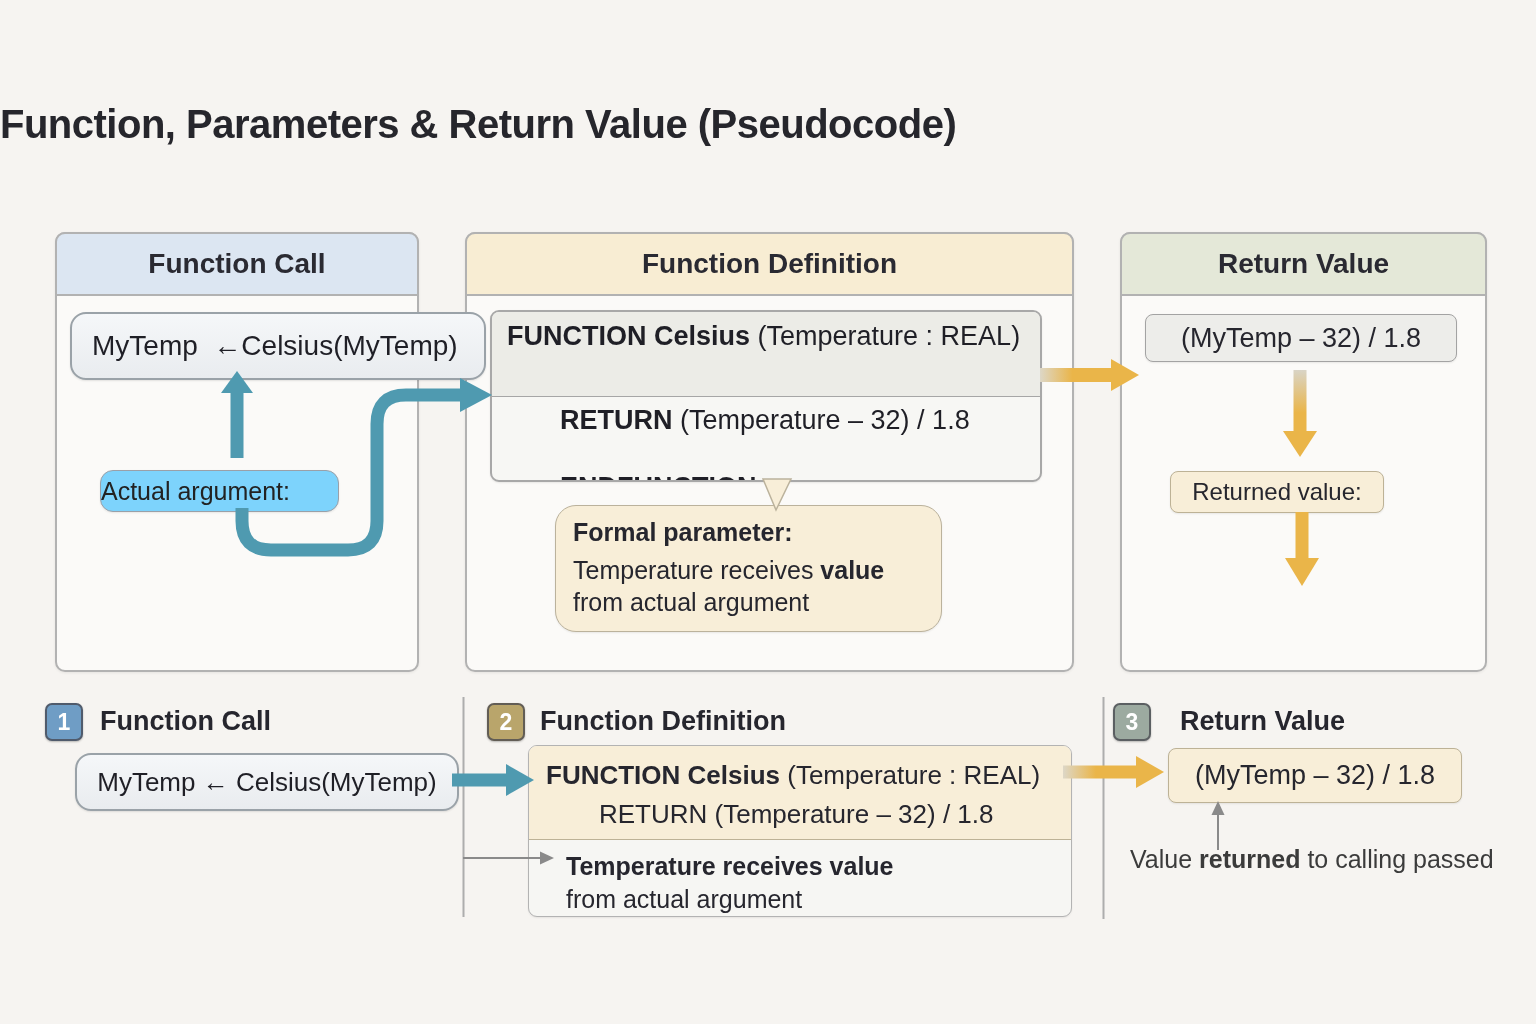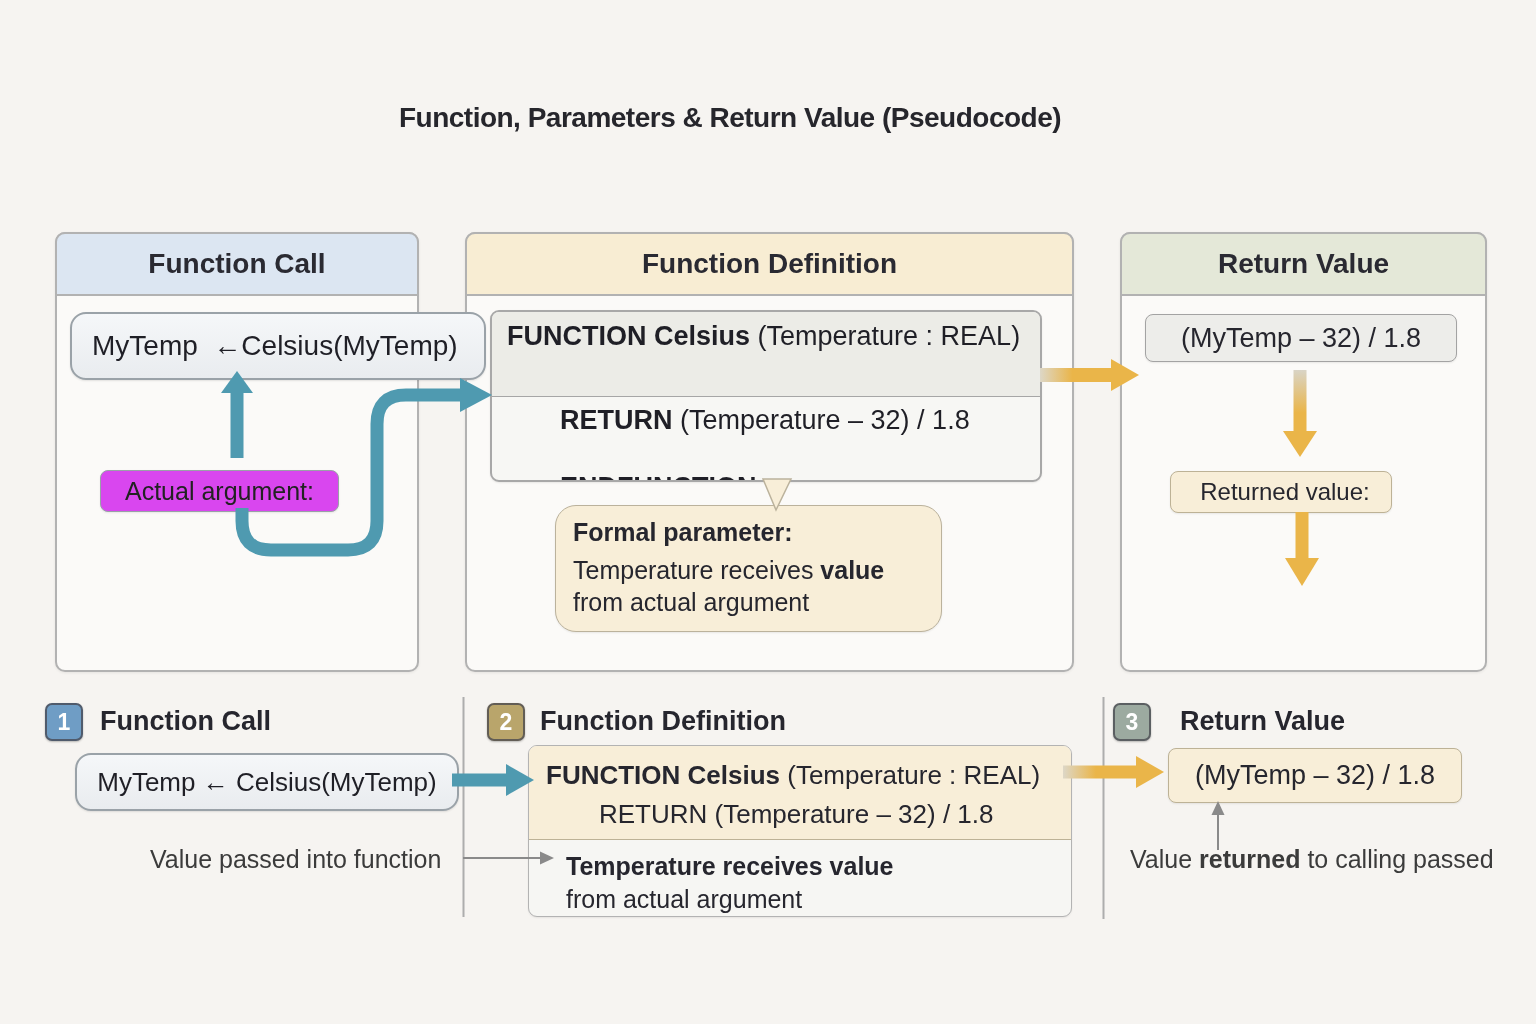--- a/index.html
+++ b/index.html
@@ -5,22 +5,21 @@
   html,body{margin:0;padding:0;background:#e9e7e4;}
   #canvas{
     position:relative;width:1536px;height:1024px;overflow:hidden;
     background:#f6f4f1;
     font-family:"Liberation Sans",sans-serif;
     color:#26262e;
   }
   .abs{position:absolute;}
   .t{white-space:pre;}
   .title{
-    font-size:28px;font-weight:bold;letter-spacing:-0.5px;color:#26262c;
-    text-align:center;
+    font-size:40px;font-weight:bold;letter-spacing:-0.5px;color:#26262c;
   }
   .panel{
     background:#fbfaf8;border:2px solid #b2b2b2;border-radius:10px;
     box-shadow:0 1px 3px rgba(0,0,0,0.07);
   }
   .panel-header{
     position:absolute;left:-2px;top:-2px;right:-2px;height:60px;
     border:2px solid #b2b2b2;border-radius:10px 10px 0 0;
     display:flex;align-items:center;justify-content:center;
     font-size:28px;font-weight:bold;color:#2a2a32;
@@ -29,22 +28,22 @@
   .hdr-cream{background:#f8edd3;}
   .hdr-green{background:#e4e8d8;}
   .codebox{
     background:linear-gradient(#f5f7f9,#e9ecef);
     border:2px solid #9aa2a8;border-radius:16px;
     box-shadow:0 1px 2px rgba(0,0,0,0.10);
     display:flex;align-items:center;
     font-size:28px;color:#1f1f26;
   }
   .pill{
-    background:#d946ef;border:1.5px solid #9aa0a8;border-radius:8px;
-    display:flex;align-items:center;justify-content:center;
+    background:#7dd3fc;border:1.5px solid #9aa0a8;border-radius:13px;
+    display:flex;align-items:center;justify-content:flex-start;
     font-size:25px;color:#222;
     box-shadow:0 1px 2px rgba(0,0,0,0.08);
   }
   .mid-codebox{
     border:2px solid #a8a8a8;border-radius:9px;overflow:hidden;
     background:#f7f7f4;box-shadow:0 1px 2px rgba(0,0,0,0.08);
   }
   .mid-top{position:absolute;left:0;top:0;right:0;height:84px;background:#ecece7;border-bottom:1.5px solid #a6a6a6;}
   .codeline{position:absolute;font-size:27px;color:#1f1f26;}
   .b{font-weight:bold;}
@@ -125,33 +124,32 @@
     <div class="abs" style="left:17px;top:50px;font-size:25px;">
       <span class="t">Temperature receives </span><span class="t b">value</span>
     </div>
     <div class="abs t" style="left:17px;top:82px;font-size:25px;">from actual argument</div>
   </div>
 
   <div class="abs graybox" style="left:1145px;top:314px;width:310px;height:46px;font-size:27px;">
     <span class="t">(MyTemp – 32) / 1.8</span>
   </div>
 
-  <div class="abs creambox" style="left:1170px;top:471px;width:212px;height:40px;display:flex;align-items:center;justify-content:center;font-size:24px;padding-left:8px;">
+  <div class="abs creambox" style="left:1170px;top:471px;width:212px;height:40px;display:flex;align-items:center;justify-content:center;font-size:24px;">
     <span class="t">Returned value:</span>
   </div>
 
 
   <div class="abs badge" style="left:45px;top:703px;background:#6f9dc5;">
     <span class="t">1</span>
   </div>
   <div class="abs legend-h t" style="left:100px;top:706px;">Function Call</div>
   <div class="abs codebox" style="left:75px;top:753px;width:380px;height:54px;justify-content:center;font-size:26px;">
     <span class="t">MyTemp ← Celsius(MyTemp)</span>
   </div>
-  <div class="abs caption t" style="left:150px;top:845px;">Value passed into function</div>
 
   <div class="abs badge" style="left:487px;top:703px;background:#b9a56b;">
     <span class="t">2</span>
   </div>
   <div class="abs legend-h t" style="left:540px;top:706px;">Function Definition</div>
   <div class="abs notebox" style="left:528px;top:745px;width:542px;height:170px;">
     <div class="note-cream"></div>
     <div class="abs" style="left:17px;top:14px;font-size:26px;">
       <span class="t b">FUNCTION Celsius</span><span class="t"> (Temperature : REAL)</span>
     </div>

